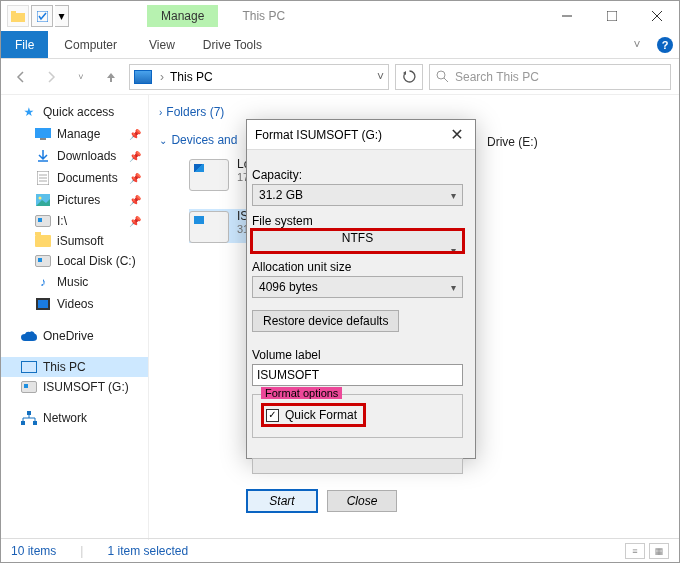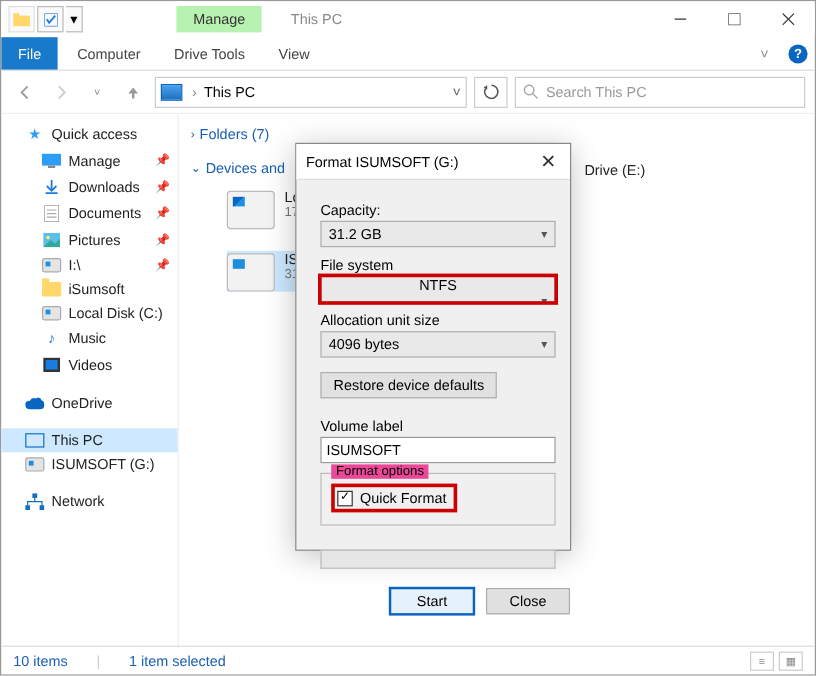--- a/index.html
+++ b/index.html
@@ -67,34 +67,34 @@
   
   .statusbar { position:absolute; bottom:0; left:0; right:0; height:24px; border-top:1px solid #ddd; display:flex; align-items:center; padding:0 10px; color:#1a5fb4; gap:24px; }
   .statusbar .div { color:#ccc; }
   .statusbar .viewbtns { margin-left:auto; display:flex; gap:4px; color:#888; }
   .viewbtns .vb { width:20px; height:16px; border:1px solid #ccc; display:flex; align-items:center; justify-content:center; font-size:9px; }
 
   
   .format-dlg { position:absolute; left:245px; top:118px; width:230px; height:340px; background:#f0f0f0; border:1px solid #888; box-shadow: 0 4px 24px rgba(0,0,0,.25); z-index:50; }
   .dlg-title { height:30px; background:#fff; display:flex; align-items:center; padding:0 8px; border-bottom:1px solid #ddd; }
   .dlg-title .x { margin-left:auto; font-size:16px; color:#333; width:20px; text-align:center; }
-  .dlg-body { padding:10px 12px 8px 20px; }
+  .dlg-body { padding:10px 12px 8px 5px; }
   .lbl { display:block; margin-top:8px; margin-bottom:2px; color:#000; }
   .combo { width:100%; height:22px; border:1px solid #adadad; background:#e9e9e9; display:flex; align-items:center; padding:0 6px; }
   .combo .dd { margin-left:auto; color:#555; font-size:10px; }
   .textfield { width:100%; height:22px; border:1px solid #999; background:#fff; padding:0 4px; display:flex; align-items:center; }
   .annot-red { outline:3px solid #c00; outline-offset:-1px;flex-direction:column; }
   .restore-btn { margin-top:12px; display:inline-block; background:#e1e1e1; border:1px solid #adadad; padding:3px 10px; }
   .fieldset { margin-top:8px; border:1px solid #bbb; padding:8px 8px 10px 8px; position:relative; }
   .fieldset .legend { position:absolute; top:-8px; left:8px; background:#ec4899; padding:0 4px; font-size:11px; }
   .checkbox-row { display:flex; align-items:center; gap:6px; }
   .checkbox { width:13px; height:13px; border:1px solid #333; background:#fff; display:flex; align-items:center; justify-content:center; font-size:10px; line-height:1; color:#000; }
   .fmt-opts-annot { border:3px solid #c00; display:inline-block; padding:2px 6px 2px 2px; }
   .progress { margin-top:20px; height:16px; border:1px solid #bbb; background:#e6e6e6; }
-  .dlg-buttons { display:flex; gap:10px; justify-content:flex-end; padding:8px 0; }
+  .dlg-buttons { display:flex; gap:10px; padding:8px 0;font-style:italic; }
   .dlg-btn { border:1px solid #adadad; background:#e1e1e1; padding:3px 0; width:70px; text-align:center; }
   .dlg-btn.default { outline:2px solid #0a64c2; outline-offset:-1px; background:#e5f1fb; }
 </style>
 </head>
 <body>
 
 <div class="titlebar">
   <div class="qat">
     <div class="qat-btn" style="border-color:#e0e0e0;">
       <svg width="14" height="12" viewBox="0 0 14 12">
@@ -128,22 +128,22 @@
           <line x1="0" y1="0" x2="10" y2="10" stroke="#333"></line>
           <line x1="10" y1="0" x2="0" y2="10" stroke="#333"></line>
         </svg>
     </div>
   </div>
 </div>
 
 <div class="ribbon">
   <div class="filetab">File</div>
   <div class="tab">Computer</div>
+  <div class="tab">View</div>
   <div class="tab drive-tools">Drive Tools</div>
-  <div class="tab">View</div>
   <div class="expand">˅</div>
   <div class="help">
       <div class="help-circle">?</div>
     </div>
 </div>
 
 <div class="addrbar">
   <div class="navbtn">
     <svg width="14" height="14" viewBox="0 0 14 14">
         <path d="M9 2 L4 7 L9 12" stroke="#999" fill="none" stroke-width="1.5"></path>

